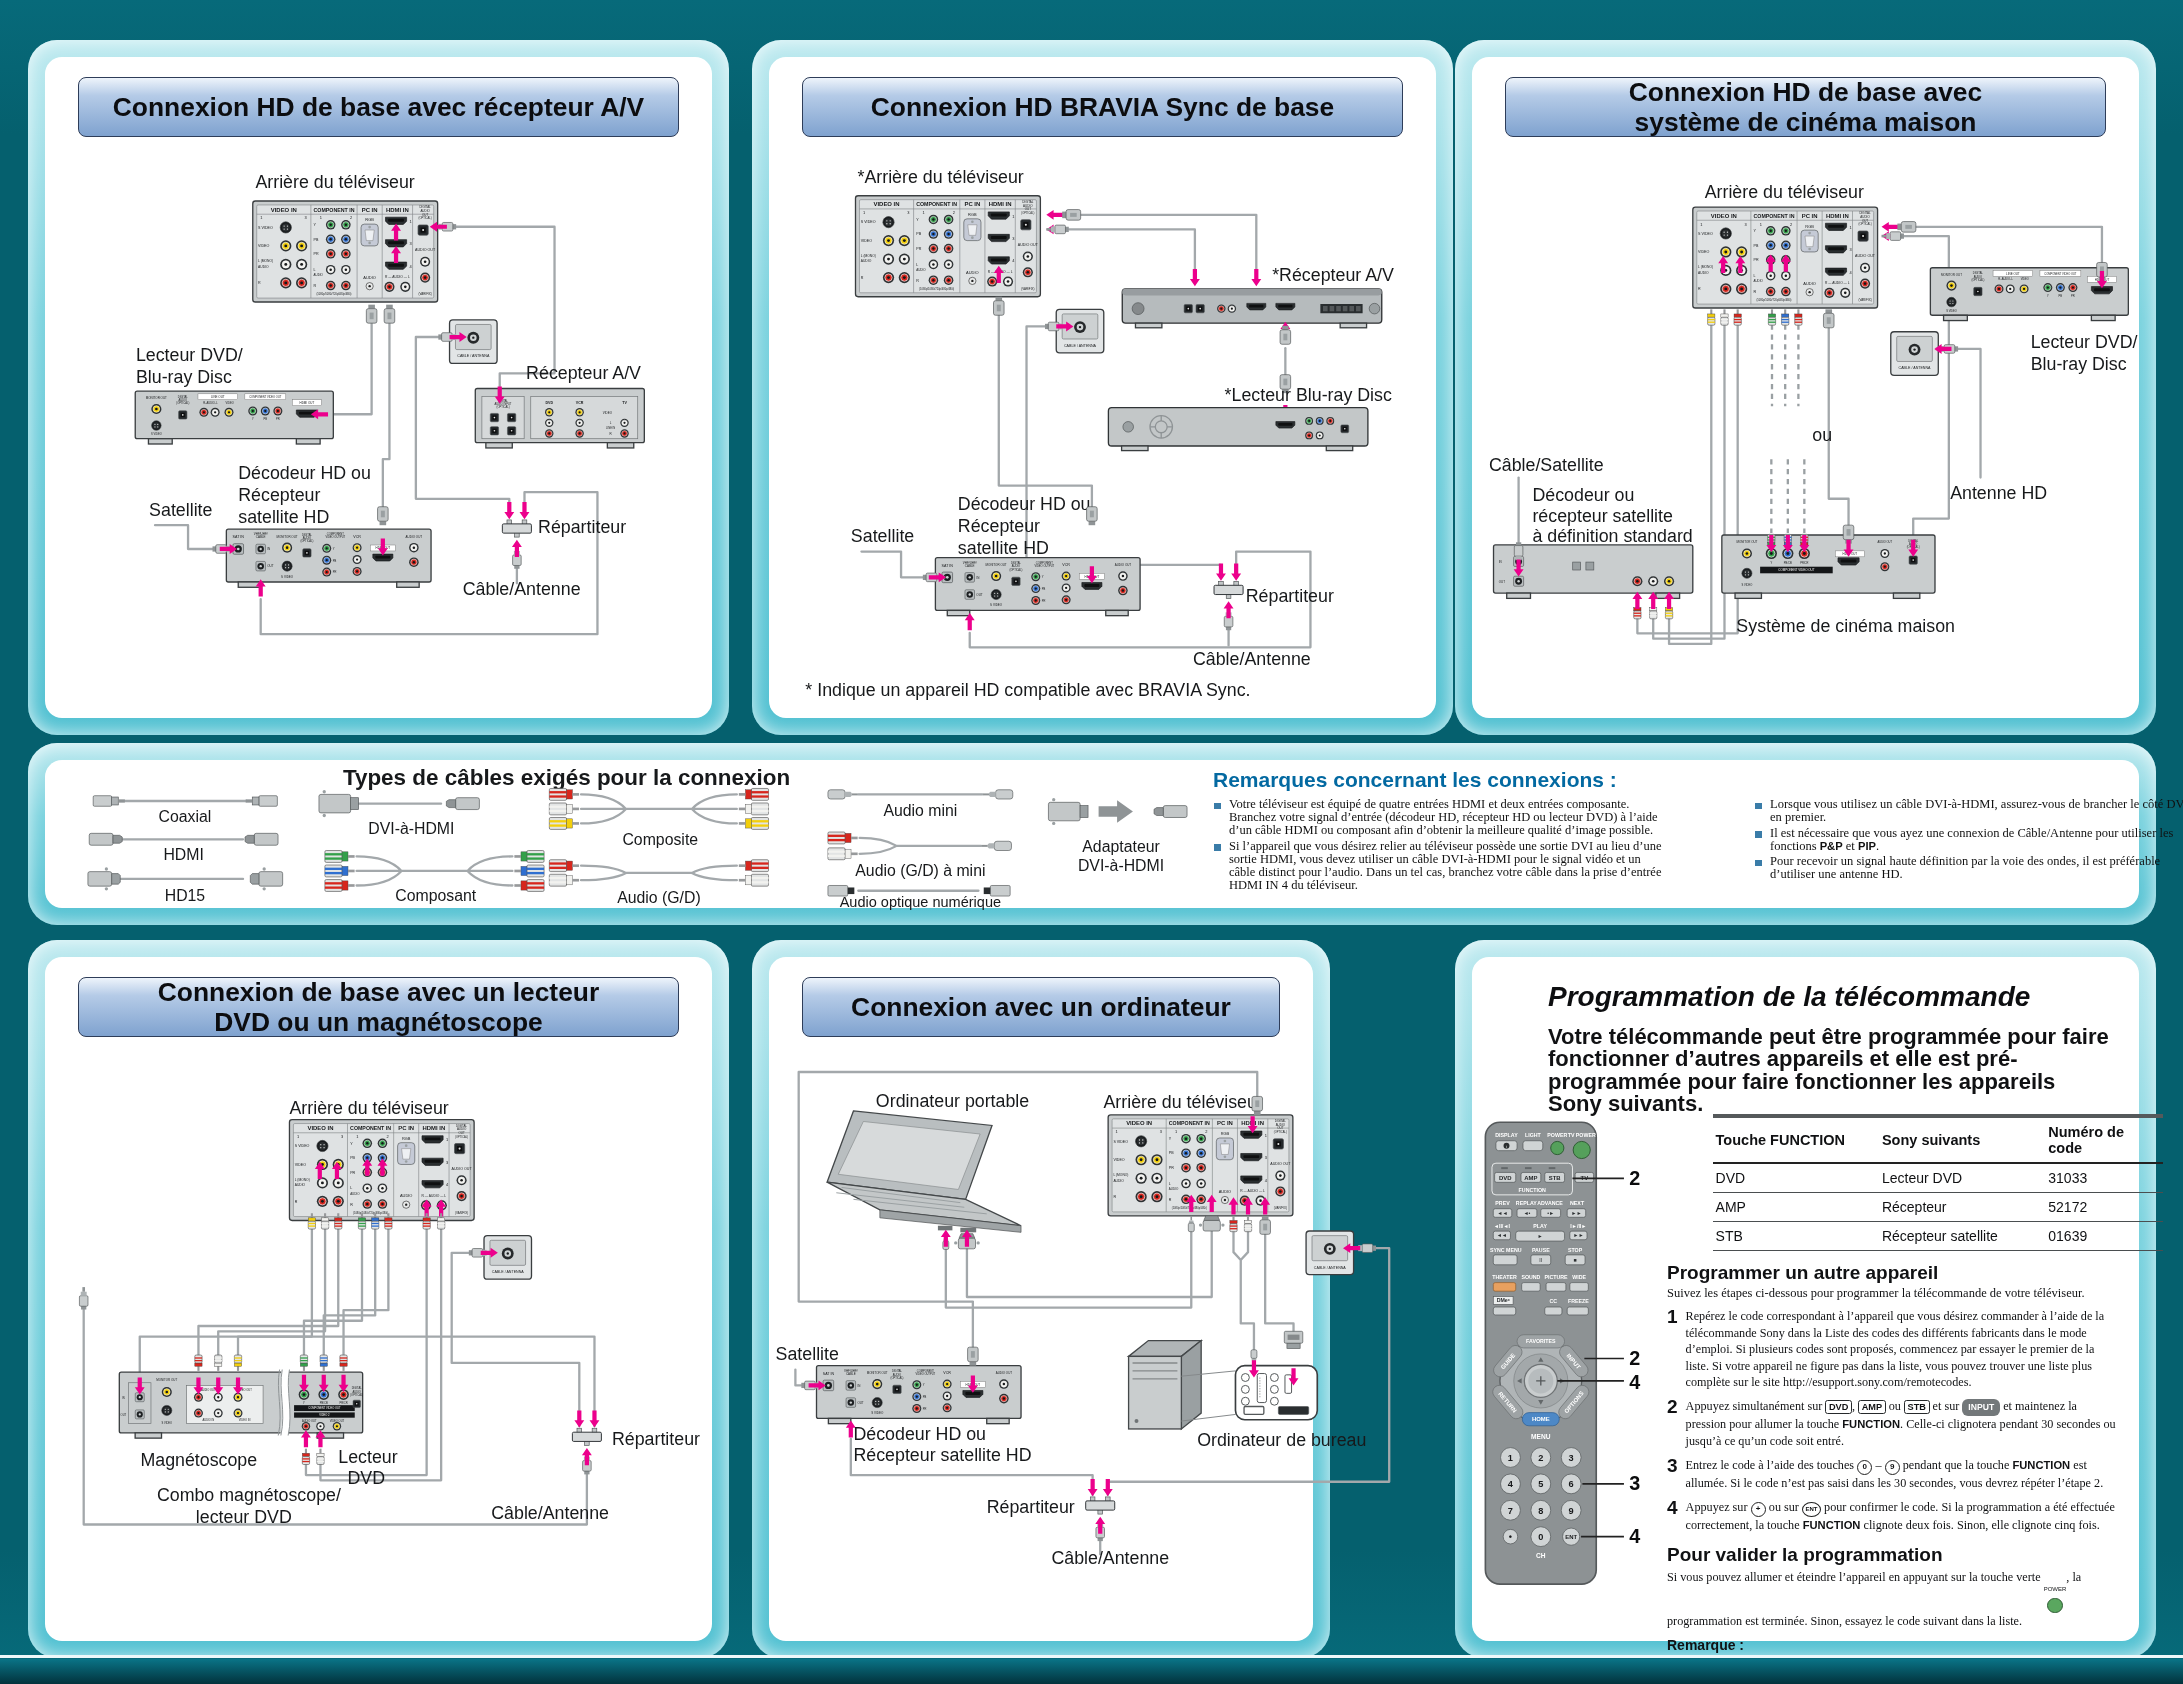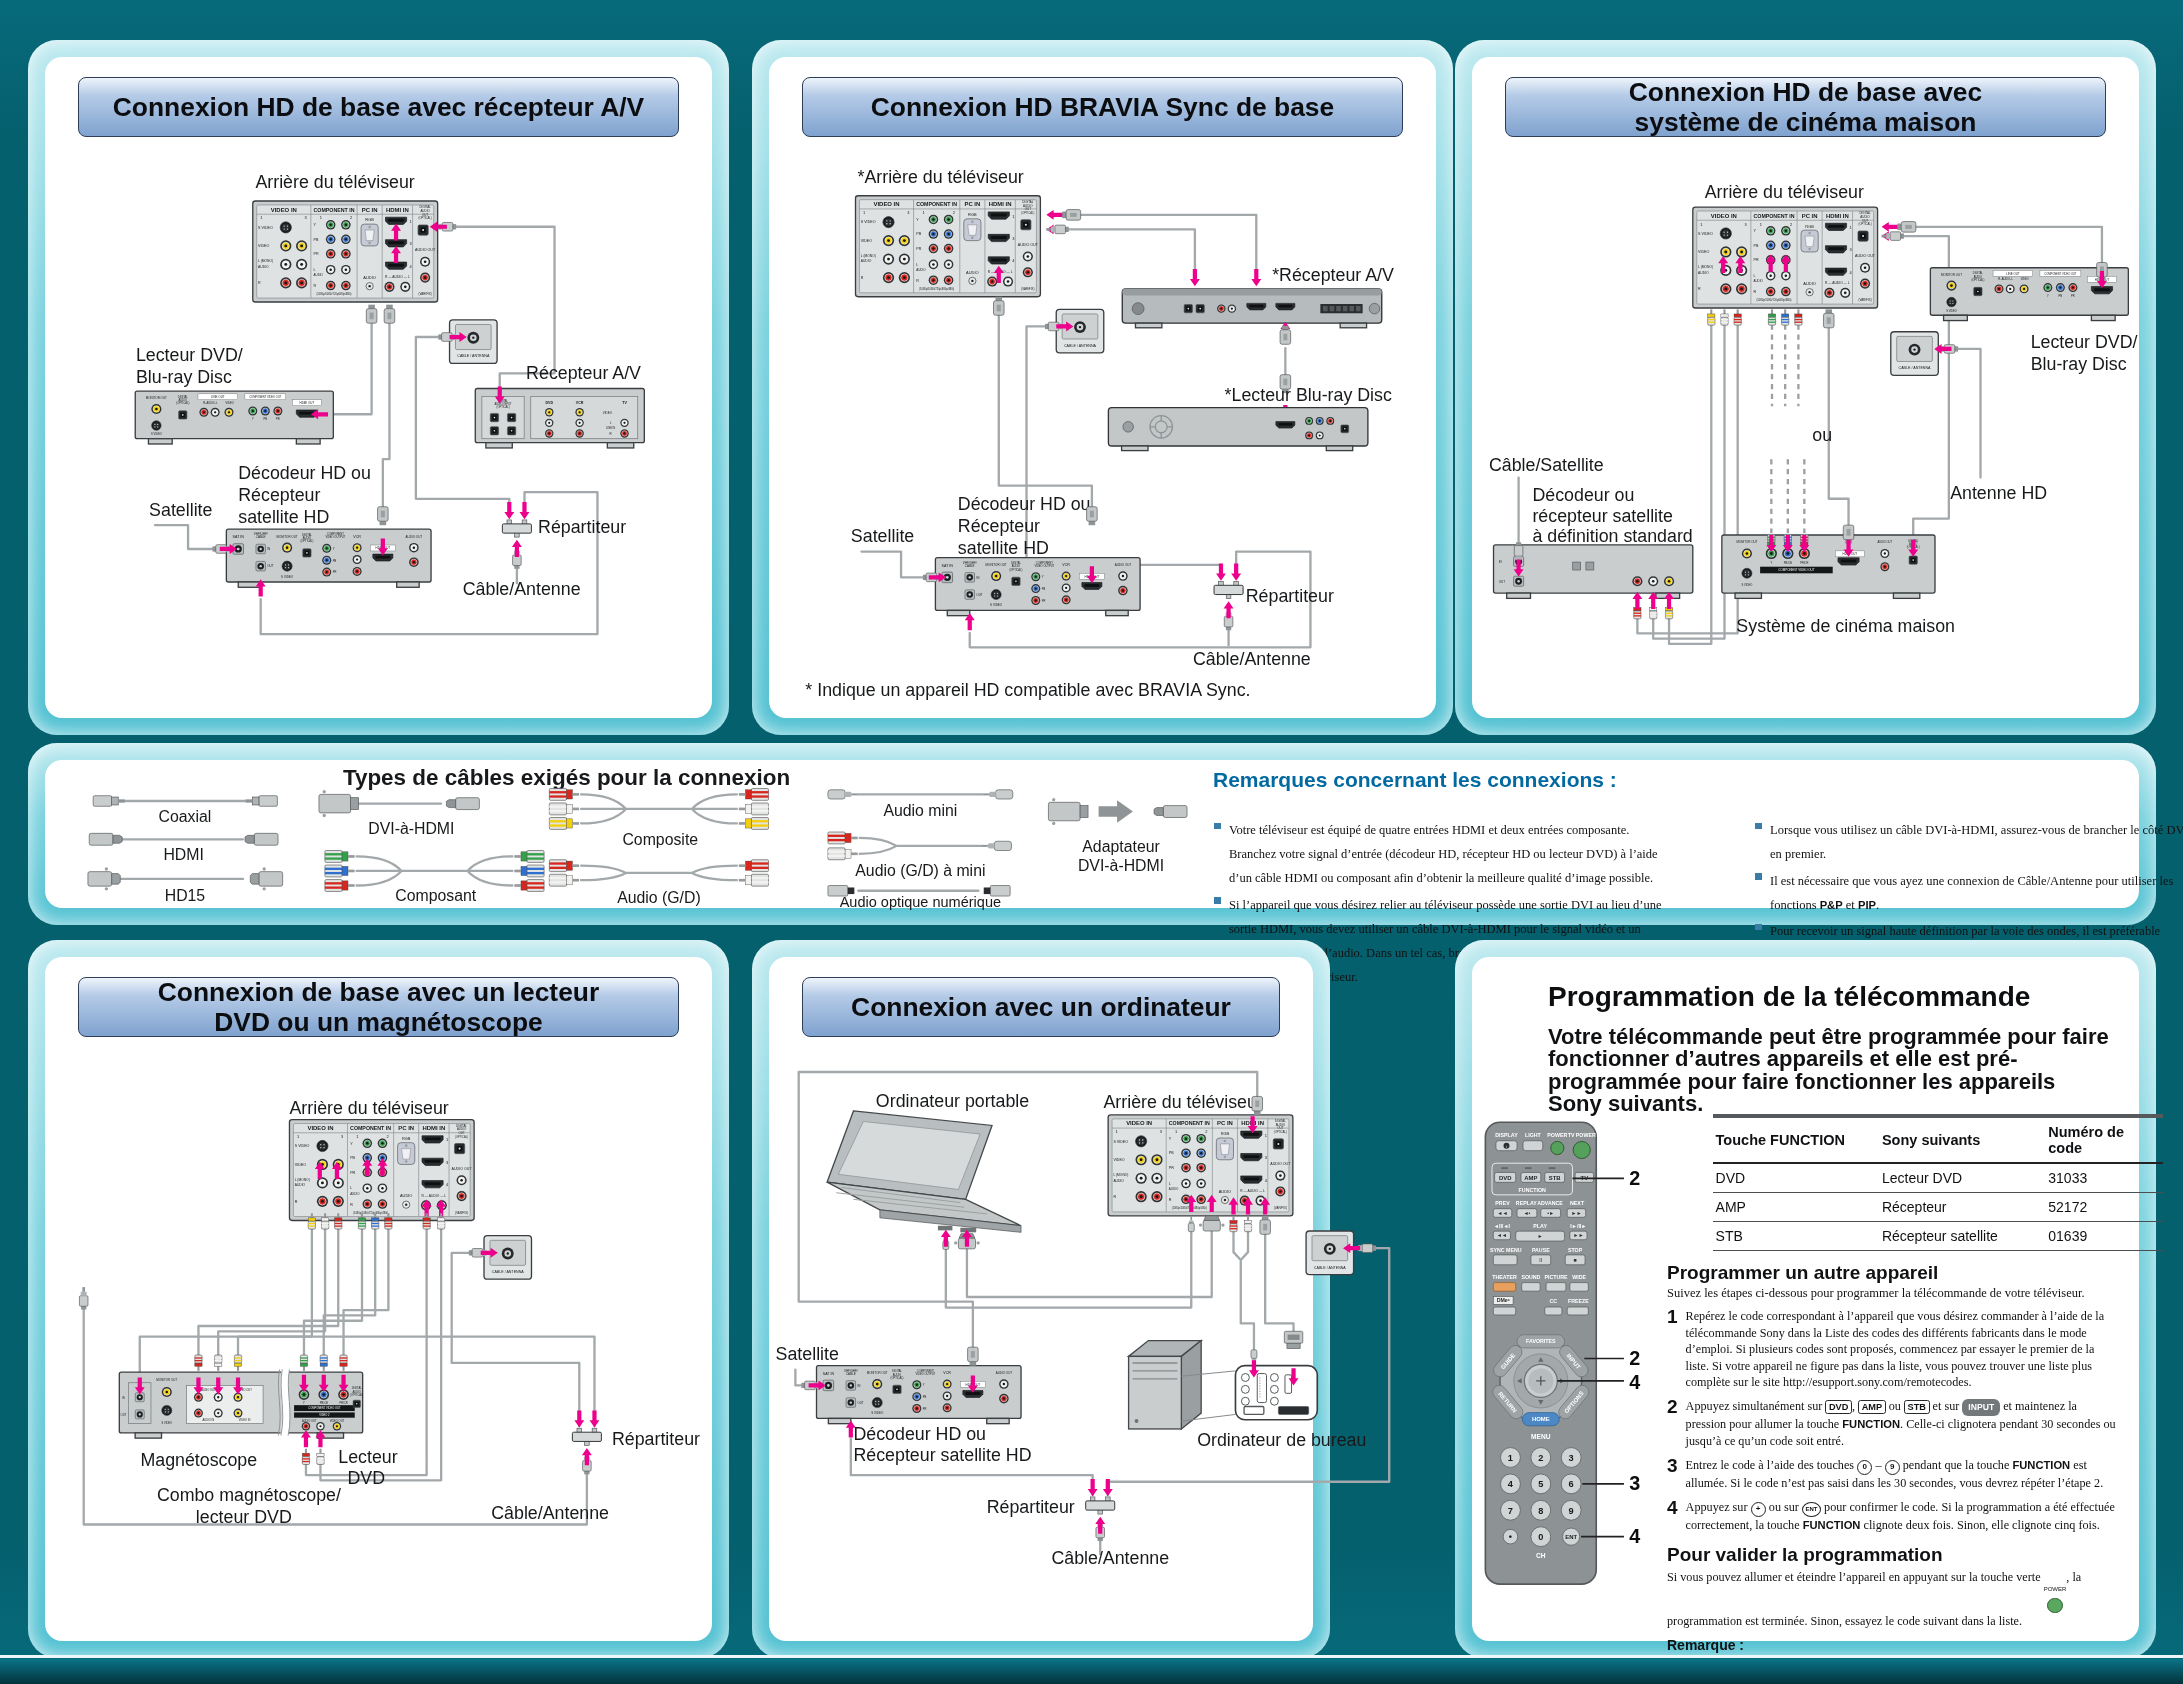--- a/index.html
+++ b/index.html
@@ -22,27 +22,27 @@
   .d5{font-size:5px;text-anchor:middle;}
   .d45{font-size:4.5px;text-anchor:middle;}
   .d4{font-size:4px;text-anchor:middle;}
   .ds{text-anchor:start;}
   .wt{fill:#ffffff;}
   .cY{color:#f3cf0b}.cW{color:#f2f2ef}.cR{color:#d7261d}.cG{color:#33a04a}.cB{color:#2f6fd0}
   .slab{font-size:24px;font-weight:500;text-anchor:middle;}
   .stitle{font-size:34px;font-weight:bold;text-anchor:middle;}
   
   .ntitle{position:absolute;font-weight:bold;font-size:21px;color:#0369a1;}
-  .ncol{position:absolute;font-family:"Liberation Serif",serif;font-size:12.5px;line-height:24px;color:#111;margin-top:20px;}
+  .ncol{position:absolute;font-family:"Liberation Serif",serif;font-size:12.5px;line-height:13px;color:#111;}
   .ncol ul{list-style:none;margin:0;padding:0;}
   .ncol li{position:relative;padding-left:16px;margin-bottom:2.6px;}
   .ncol li::before{content:"";position:absolute;left:1.3px;top:4.6px;width:6.6px;height:6.6px;background:#3a7ca8;}
   .nb{font-family:"Liberation Sans",sans-serif;font-weight:bold;font-size:11.2px;}
   
-  .p6title{position:absolute;left:76px;top:24px;font-weight:bold;font-size:28px;color:#0d0e10;}
+  .p6title{position:absolute;left:76px;top:24px;font-weight:bold;font-size:28px;color:#0d0e10;font-style:italic;}
   .p6intro{position:absolute;left:76px;top:69px;right:26.4px;font-weight:bold;font-size:22px;line-height:22.4px;color:#101113;}
   .p6col{position:absolute;left:195px;top:157px;right:22.4px;color:#101113;}
   table.codes{width:100%;border-collapse:collapse;border-top:4.6px solid #55595b;margin-bottom:5.3px;margin-left:46px;}
   table.codes th{text-align:left;font-size:14.5px;padding:6px 2.6px;border-bottom:2px solid #222;}
   table.codes td{font-size:14px;padding:6px 2.6px;border-bottom:1.3px solid #4a4e50;}
   .h2{font-weight:bold;font-size:19px;margin:10.6px 0 2.6px 0;}
   .sub{font-family:"Liberation Serif",serif;font-size:12.5px;margin:0 0 4px 0;}
   .step{display:flex;gap:8px;margin-top:7.3px;}
   .sn{font-weight:bold;font-size:19px;line-height:17px;}
   .st{font-family:"Liberation Serif",serif;font-size:12.2px;line-height:16.5px;}

